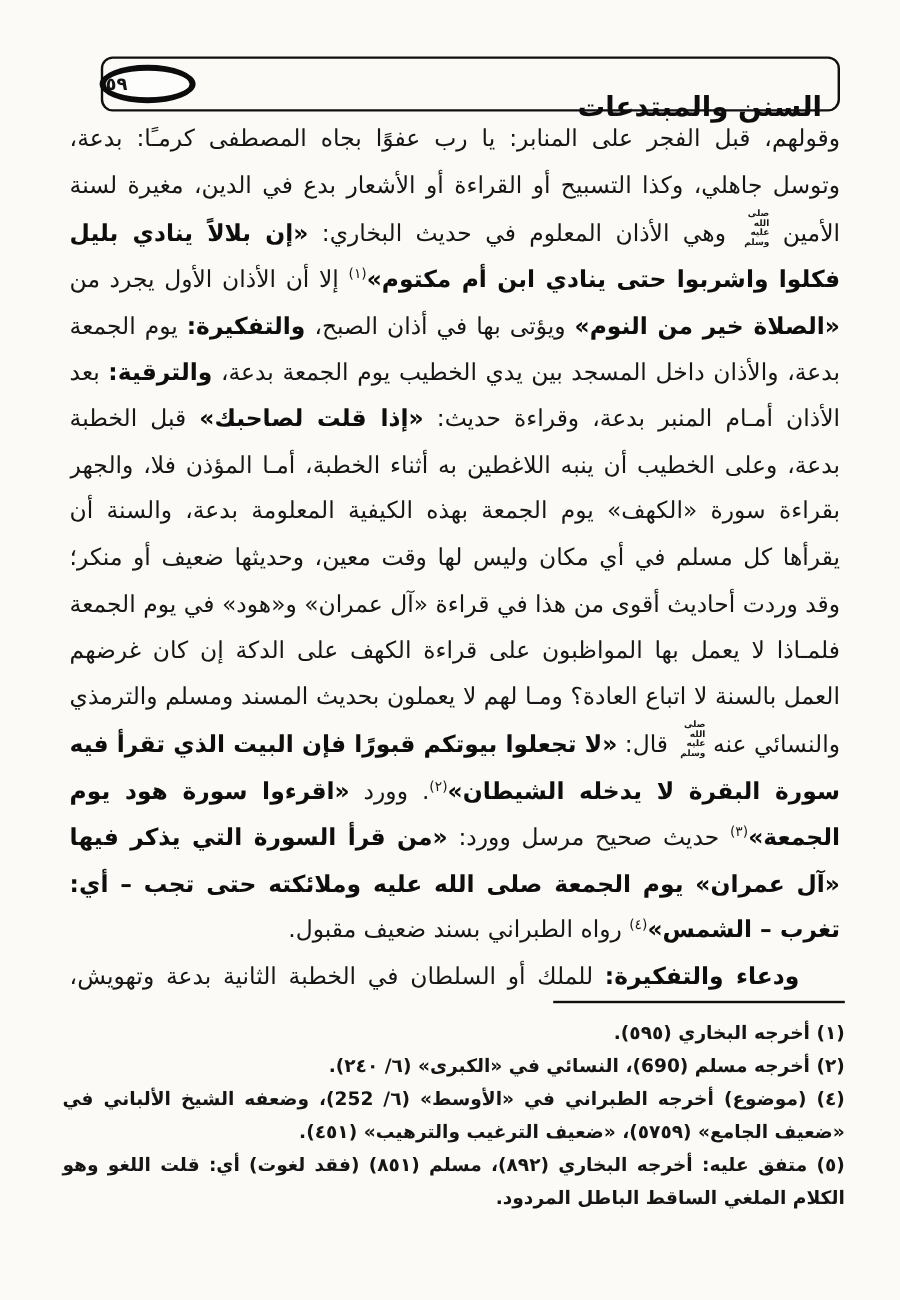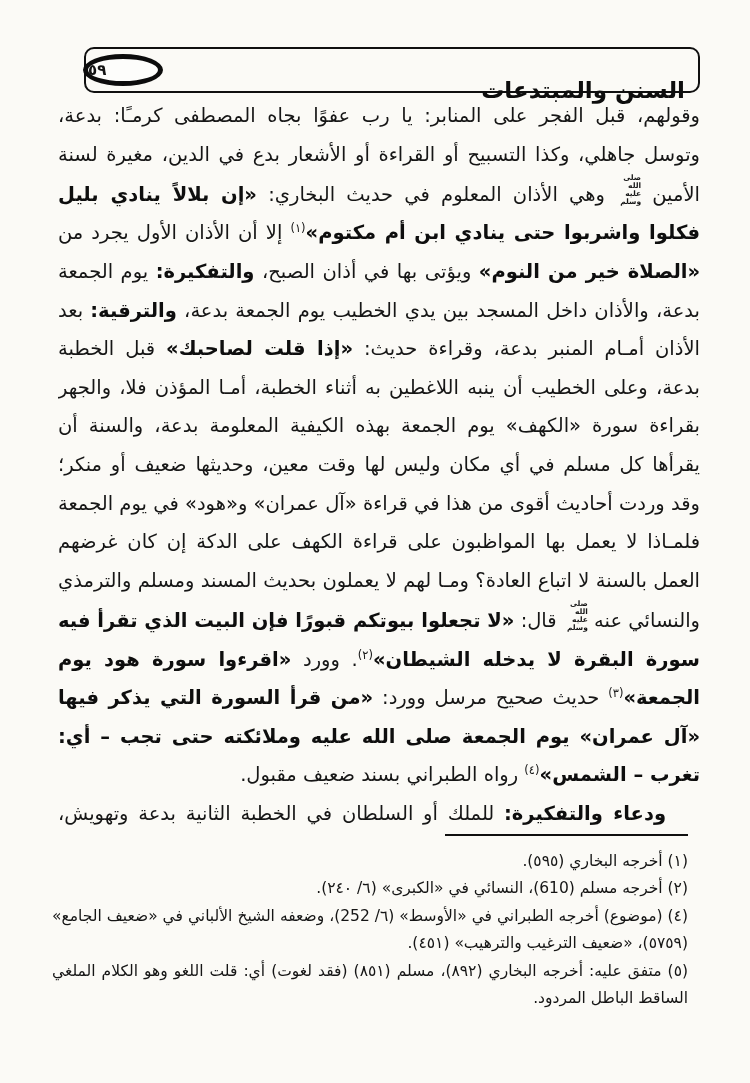--- a/index.html
+++ b/index.html
@@ -76,21 +76,21 @@
     font-size:7.5px;
     line-height:1.05;
     text-align:right;
     vertical-align:-3px;
     font-weight:700;
     word-spacing:0;
   }
   
   .footnote-area{
     position:absolute;
-    top:834px;right:62px;left:52px;
+    top:834px;right:46px;left:52px;font-weight:bold;
   }
   .fn-sep{
     width:243px;
     height:0;
     border-top:2px solid #101010;
     margin:0 0 12px auto; 
     margin-right:0;
   }
   .footnote{
     margin:0;
@@ -114,19 +114,19 @@
 
   <div class="body-text">
       <p class="para"><span>وقولهم، قبل الفجر على المنابر: يا رب عفوًا بجاه المصطفى كرمـًا: بدعة، وتوسل جاهلي، وكذا التسبيح أو القراءة أو الأشعار بدع في الدين، مغيرة لسنة الأمين </span><span class="pbuh">صلى الله عليه وسلم</span><span> وهي الأذان المعلوم في حديث البخاري: </span><span class="bold">«إن بلالاً ينادي بليل فكلوا واشربوا حتى ينادي ابن أم مكتوم»</span><sup class="fnref">(١)</sup><span> إلا أن الأذان الأول يجرد من </span><span class="bold">«الصلاة خير من النوم»</span><span> ويؤتى بها في أذان الصبح، </span><span class="bold">والتفكيرة:</span><span> يوم الجمعة بدعة، والأذان داخل المسجد بين يدي الخطيب يوم الجمعة بدعة، </span><span class="bold">والترقية:</span><span> بعد الأذان أمـام المنبر بدعة، وقراءة حديث: </span><span class="bold">«إذا قلت لصاحبك»</span><span> قبل الخطبة بدعة، وعلى الخطيب أن ينبه اللاغطين به أثناء الخطبة، أمـا المؤذن فلا، والجهر بقراءة سورة «الكهف» يوم الجمعة بهذه الكيفية المعلومة بدعة، والسنة أن يقرأها كل مسلم في أي مكان وليس لها وقت معين، وحديثها ضعيف أو منكر؛ وقد وردت أحاديث أقوى من هذا في قراءة «آل عمران» و«هود» في يوم الجمعة فلمـاذا لا يعمل بها المواظبون على قراءة الكهف على الدكة إن كان غرضهم العمل بالسنة لا اتباع العادة؟ ومـا لهم لا يعملون بحديث المسند ومسلم والترمذي والنسائي عنه </span><span class="pbuh">صلى الله عليه وسلم</span><span> قال: </span><span class="bold">«لا تجعلوا بيوتكم قبورًا فإن البيت الذي تقرأ فيه سورة البقرة لا يدخله الشيطان»</span><sup class="fnref">(٢)</sup><span>. وورد </span><span class="bold">«اقرءوا سورة هود يوم الجمعة»</span><sup class="fnref">(٣)</sup><span> حديث صحيح مرسل وورد: </span><span class="bold">«من قرأ السورة التي يذكر فيها «آل عمران» يوم الجمعة صلى الله عليه وملائكته حتى تجب – أي: تغرب – الشمس»</span><sup class="fnref">(٤)</sup><span> رواه الطبراني بسند ضعيف مقبول.</span></p>
       <p class="para indent"><span class="bold">ودعاء والتفكيرة:</span><span> للملك أو السلطان في الخطبة الثانية بدعة وتهويش، وقد نهى </span></p>
     </div>
 
   <div class="footnote-area">
     <div class="fn-sep"></div>
     <div>
         <p class="footnote">(١) أخرجه البخاري (٥٩٥).</p>
-        <p class="footnote">(٢) أخرجه مسلم (610)، النسائي في «الكبرى» (٦/ ٢٤٠).</p>
+        <p class="footnote">(٢) أخرجه مسلم (690)، النسائي في «الكبرى» (٦/ ٢٤٠).</p>
         <p class="footnote">(٤) (موضوع) أخرجه الطبراني في «الأوسط» (٦/ 252)، وضعفه الشيخ الألباني في «ضعيف الجامع» (٥٧٥٩)، «ضعيف الترغيب والترهيب» (٤٥١).</p>
         <p class="footnote">(٥) متفق عليه: أخرجه البخاري (٨٩٢)، مسلم (٨٥١) (فقد لغوت) أي: قلت اللغو وهو الكلام الملغي الساقط الباطل المردود.</p>
       </div>
   </div>
 
 </div>
 
 </body></html>

